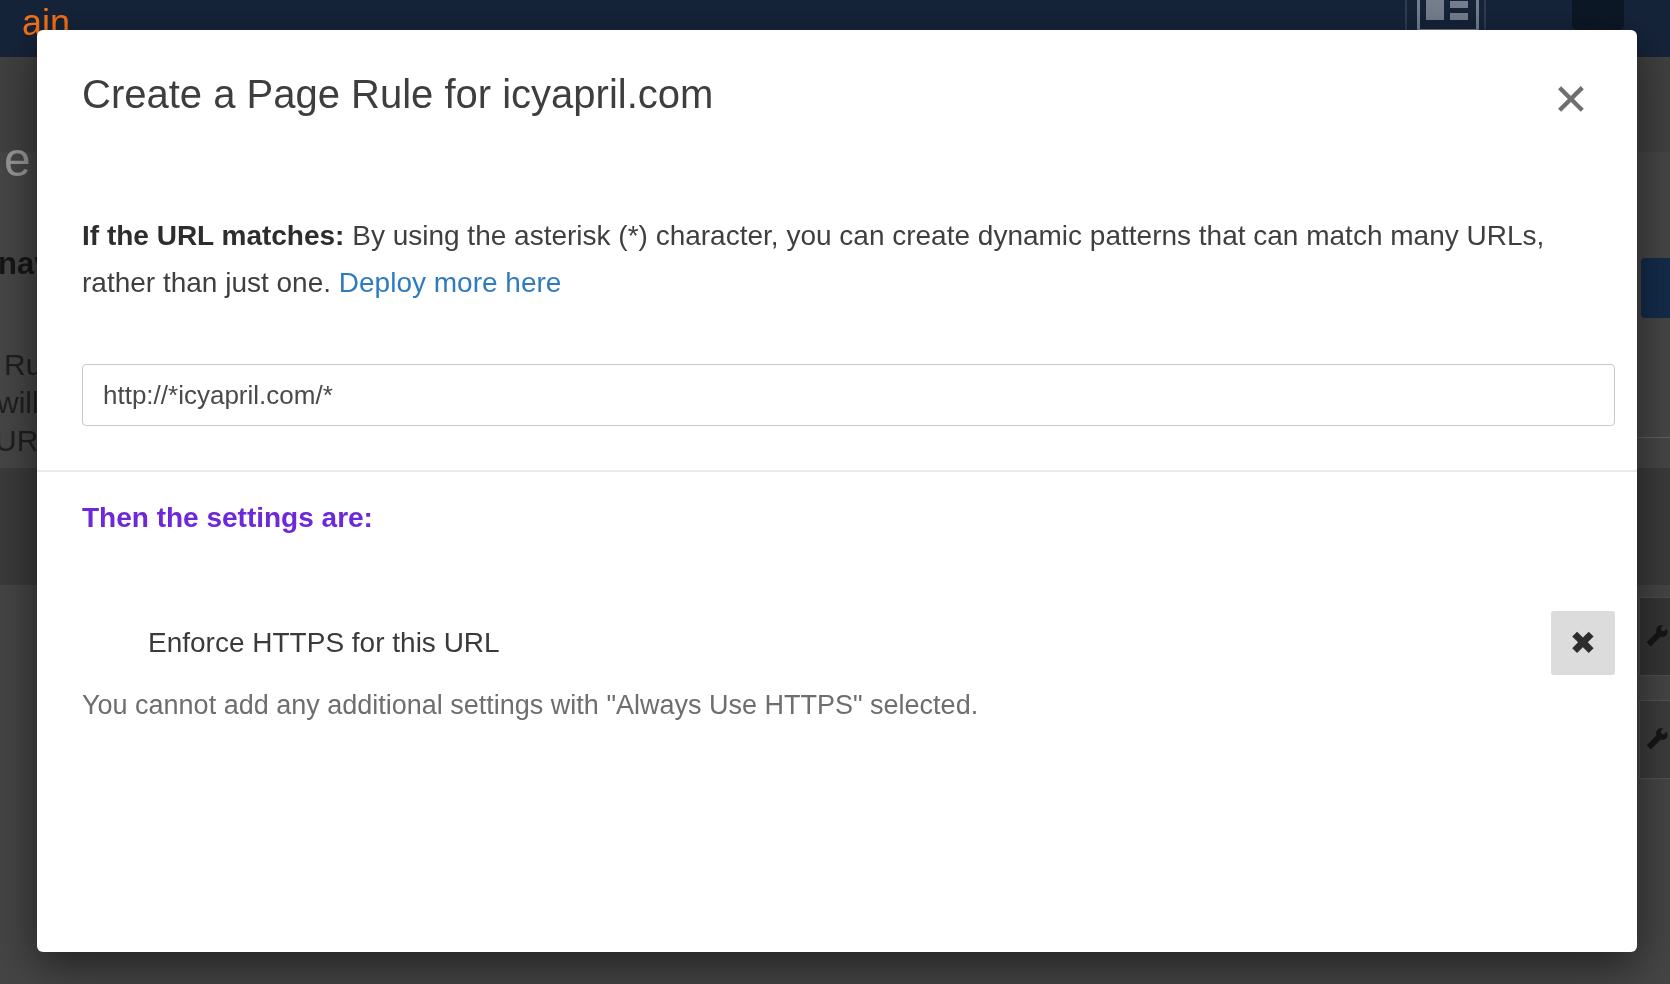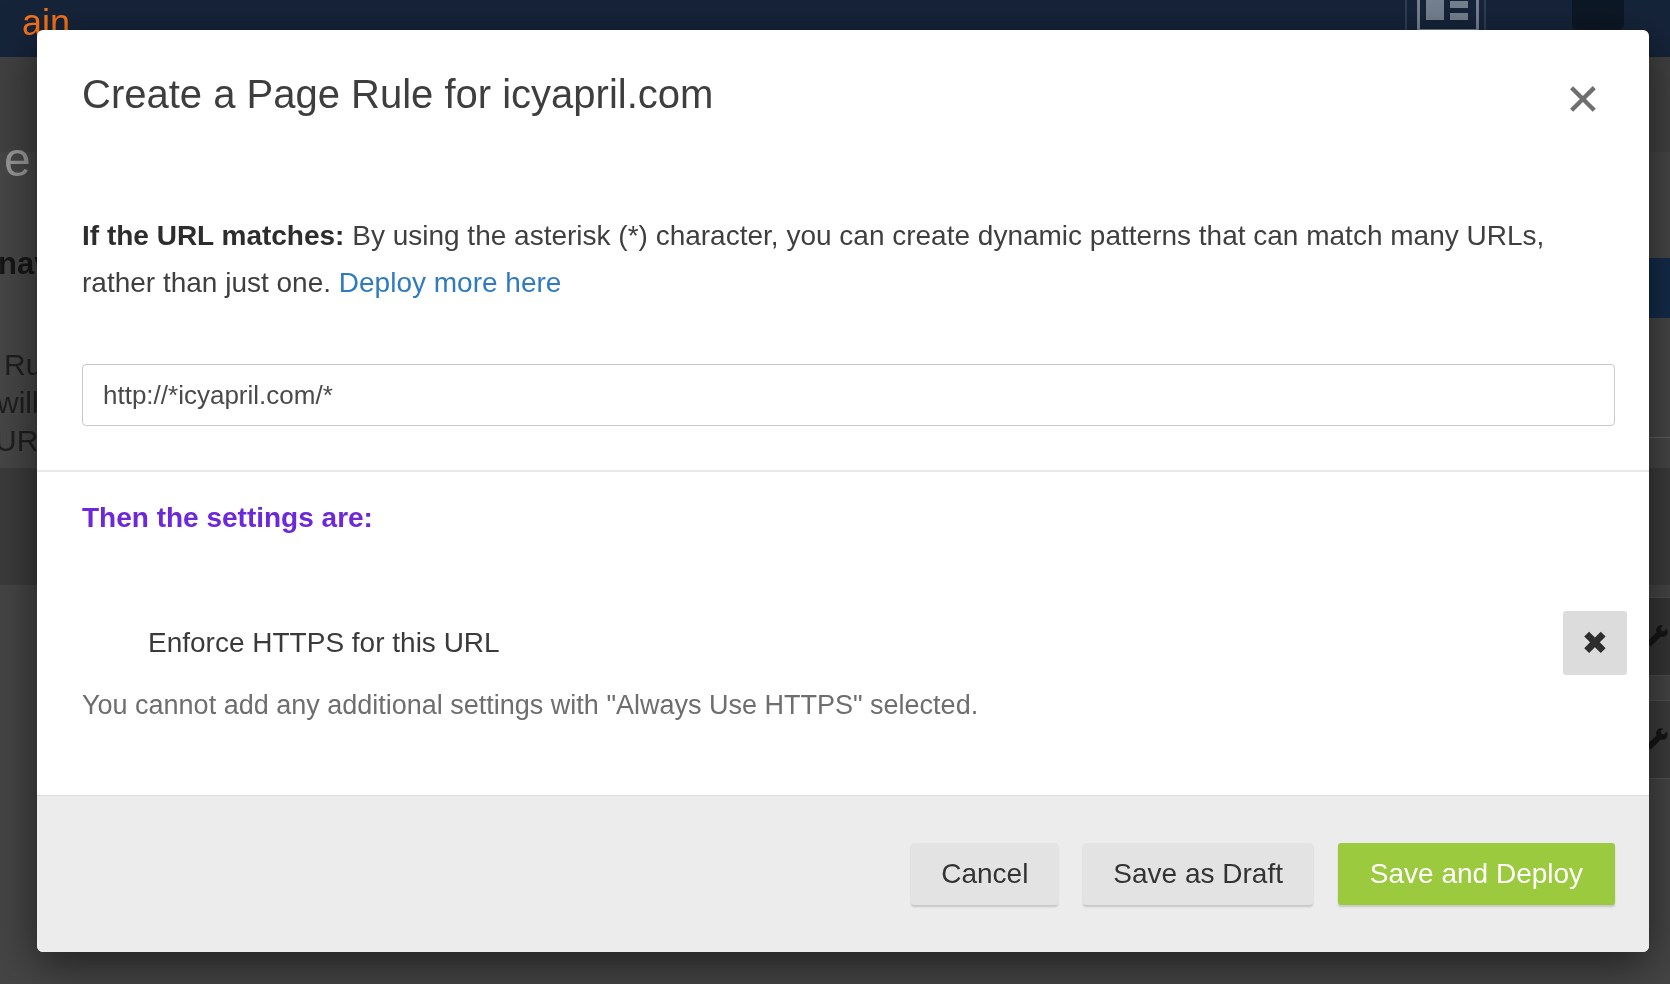--- a/index.html
+++ b/index.html
@@ -29,21 +29,21 @@
   .frag-ru{left:4px;top:348px;} .frag-will{left:-3px;top:386px;} .frag-ur{left:-5px;top:424px;}
 
   .right-blue{position:absolute;left:1641px;top:258px;width:29px;height:60px;background:#142c49;border-radius:4px 0 0 4px;}
   .right-line{position:absolute;left:1637px;right:0;top:437px;height:1px;background:rgba(255,255,255,0.14);}
   .wrench-card{position:absolute;left:1639px;width:31px;height:77px;background:#353535;border:1px solid #4d4d4d;border-right:none;
                display:flex;align-items:center;justify-content:flex-end;}
   .wc-1{top:597px;} .wc-2{top:700px;background:#3c3c3c;border-color:#525252;}
 
   
   .modal{position:absolute;left:37px;top:30px;width:1600px;height:922px;background:#ffffff;
-         border-radius:6px;box-shadow:0 12px 45px rgba(0,0,0,0.55);padding-left:12px;}
+         border-radius:6px;box-shadow:0 12px 45px rgba(0,0,0,0.55);}
   .modal-title{position:absolute;left:45px;top:42px;font-size:40px;color:#3e3e3e;}
   .close-btn{position:absolute;right:40px;top:44px;width:52px;height:52px;border:none;background:none;
              font-size:44px;line-height:52px;color:#6f6f6f;cursor:pointer;padding:0;text-align:center;}
 
   .intro{position:absolute;left:45px;top:182px;width:1480px;font-size:28px;line-height:47px;color:#3f3f3f;}
   .intro b{color:#2d2d2d;}
   .intro a{color:#2f7bbf;text-decoration:none;cursor:pointer;}
 
   .url-input{position:absolute;left:45px;top:334px;width:1533px;height:62px;box-sizing:border-box;
              border:1px solid #c9c9c9;border-radius:4px;padding:0 20px;font-size:26px;color:#4a4a4a;
@@ -134,20 +134,15 @@
 
     <div class="settings-heading">Then the settings are:</div>
 
     <div class="settings-row">
       <span class="setting-desc">Enforce HTTPS for this URL</span>
       <button class="remove-btn"><span>✖</span></button>
     </div>
 
     <div class="setting-note">You cannot add any additional settings with "Always Use HTTPS" selected.</div>
 
-    <div class="modal-footer">
-      <button class="btn btn-gray btn-cancel">Cancel</button>
-      <button class="btn btn-gray btn-draft">Save as Draft</button>
-      <button class="btn btn-green">Save and Deploy</button>
-    </div>
 
   </div>
 </div>
 
 </body></html>

